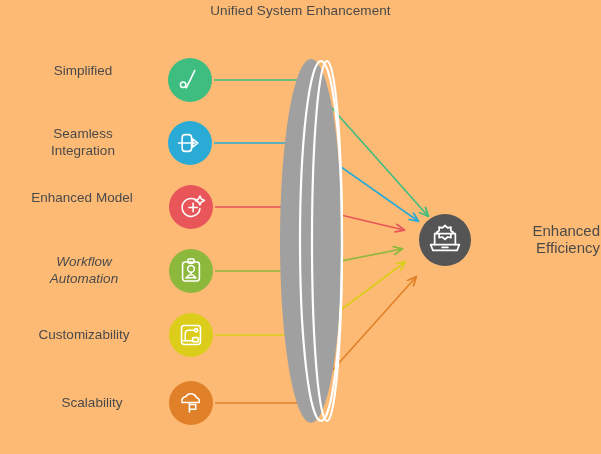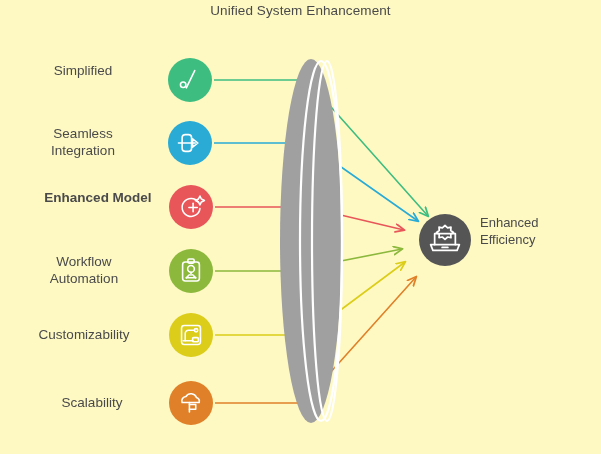--- a/index.html
+++ b/index.html
@@ -13,21 +13,21 @@
     font-family: "Liberation Sans", sans-serif;
     color: #404040;
     overflow: hidden;
     position: relative;
   }
   #diagram-root {
     position: absolute;
     left: 0; top: 0;
     width: 601px;
     height: 454px;
-    background: #fef9c3;
+    background: #fdba74;
   }
   .title {
     position: absolute;
     left: 0;
     top: 3px;
     width: 601px;
     text-align: center;
     font-size: 13.5px;
     color: #4a4a4a;
     letter-spacing: 0.1px;
@@ -41,25 +41,26 @@
   .src-label {
     position: absolute;
     text-align: center;
     font-size: 13.5px;
     line-height: 17px;
     color: #4a4a4a;
     width: 150px;
   }
   .target-label {
     position: absolute;
-    text-align: left;
-    font-size: 13px;
+    text-align: right;
+    font-size: 15px;
     line-height: 17px;
     color: #4a4a4a;
     width: 120px;
+    margin-top: 8px;
   }
 </style>
 </head>
 <body>
 
 <div id="diagram-root">
 
   <div class="title">Unified System Enhancement</div>
 
   <svg class="canvas" viewBox="0 0 601 454">
@@ -150,24 +151,24 @@
   </svg>
 
   <div id="label-layer">
       <div class="src-label" style="left: 8px; top: 62px;">
         <div>Simplified</div>
       </div>
       <div class="src-label" style="left: 8px; top: 125px;">
         <div>Seamless</div>
         <div>Integration</div>
       </div>
-      <div class="src-label" style="left: 23px; top: 189px; font-weight: bold;">
+      <div class="src-label" style="left: 7px; top: 189px;">
         <div>Enhanced Model</div>
       </div>
-      <div class="src-label" style="left: 9px; top: 253px;">
+      <div class="src-label" style="left: 9px; top: 253px; font-style: italic;">
         <div>Workflow</div>
         <div>Automation</div>
       </div>
       <div class="src-label" style="left: 9px; top: 325.5px;">
         <div>Customizability</div>
       </div>
       <div class="src-label" style="left: 17px; top: 393.5px;">
         <div>Scalability</div>
       </div>
       <div class="target-label" style="left: 480px; top: 213.5px;">

